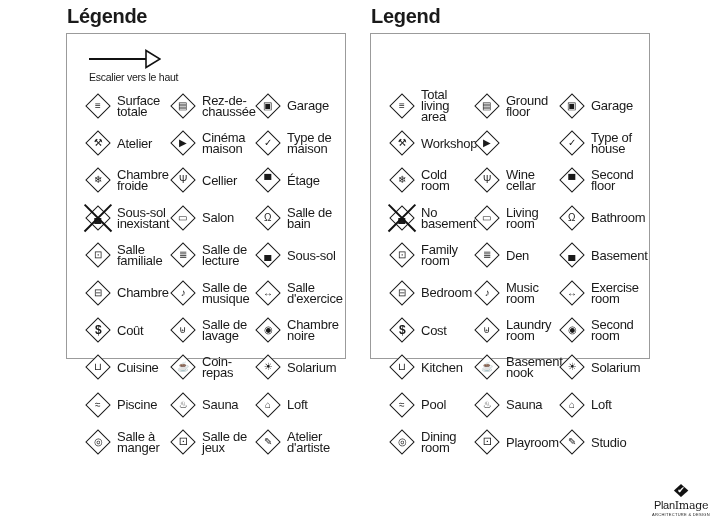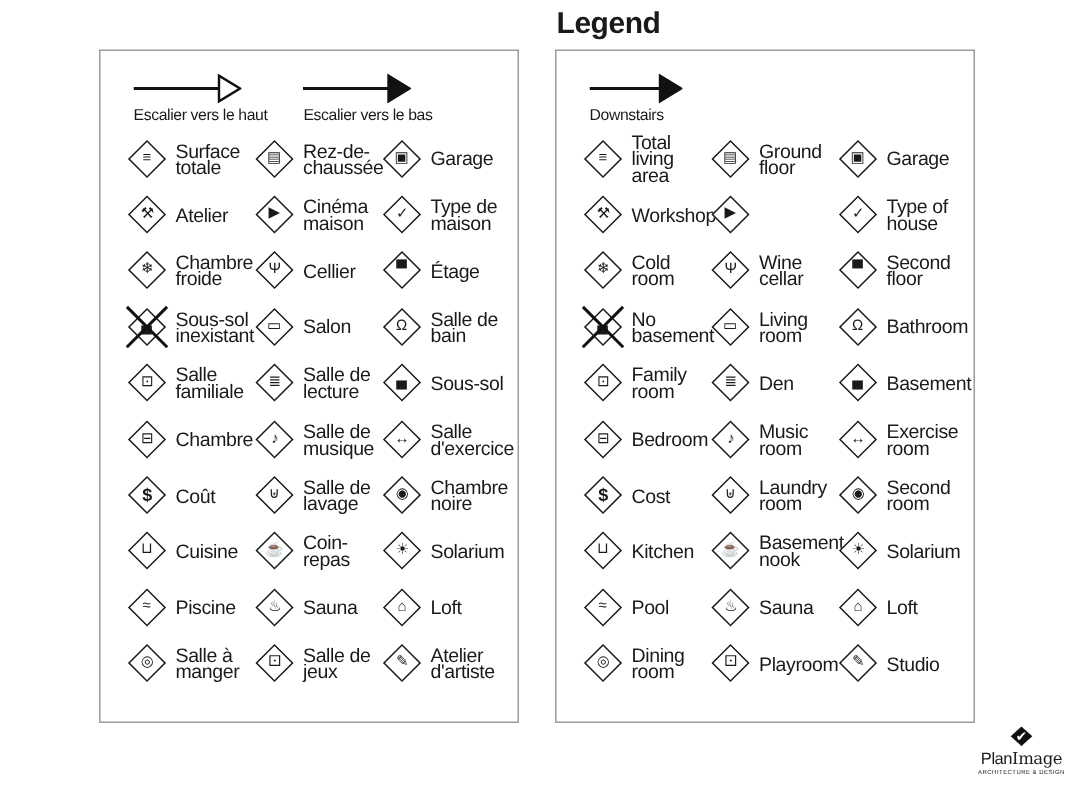--- a/index.html
+++ b/index.html
@@ -7,21 +7,21 @@
     width:720px;height:523px;position:relative;overflow:hidden;
     background:#ffffff;color:#1a1a1a;
     font-family:"Liberation Sans", sans-serif;
     -webkit-font-smoothing:antialiased;
   }
   .panel{position:absolute;top:0;width:281px;height:480px}
   .panel-fr{left:66px}
   .panel-en{left:370px}
   .title{margin:3px 0 0 1px;font-size:20px;font-weight:bold;letter-spacing:-0.3px;line-height:26px}
   .box{
-    position:absolute;top:33px;left:0;width:280px;height:449px;
+    position:absolute;top:33px;left:0;width:280px;height:326px;
     border:1.5px solid #9b9b9b;box-sizing:border-box;background:#fff;
   }
   .arrows{display:flex;padding:15px 0 0 22px;height:34px}
   .arrow-group{margin-right:24px}
   .panel-en .arrow-group{margin-right:13px}
   .arrow-group svg{display:block}
   .arr-label{font-size:10.5px;margin-top:2px;white-space:nowrap;letter-spacing:-0.25px;line-height:12px}
   .grid{
     display:grid;grid-template-columns:85px 85px 90px;grid-auto-rows:37.4px;
     padding-left:17px;margin-top:4px;
@@ -47,36 +47,30 @@
   .lp{font-weight:normal;letter-spacing:-0.3px}
   .li{font-family:"DejaVu Serif",serif;letter-spacing:-0.3px}
   .logo-tag{font-size:4px;letter-spacing:0.3px;color:#222;margin-top:1px;white-space:nowrap}
 </style>
 </head>
 <body>
 
 <main>
 
   <section class="panel panel-fr">
+    <h1 class="title">Légende</h1>
     <div class="box">
       <div class="arrows">
         <div class="arrow-group">
           <svg width="72" height="20" viewBox="0 0 72 20">
             <line x1="0" y1="10" x2="57" y2="10" stroke="#111" stroke-width="2"></line>
             <polygon points="57,1.5 57,18.5 71,10" fill="#ffffff" stroke="#111" stroke-width="1.6"></polygon>
           </svg>
           <div class="arr-label">Escalier vers le haut</div>
         </div>
-        <div class="arrow-group">
-          <svg width="72" height="20" viewBox="0 0 72 20">
-            <line x1="0" y1="10" x2="57" y2="10" stroke="#111" stroke-width="2"></line>
-            <polygon points="57,1.5 57,18.5 71,10" fill="#111" stroke="#111" stroke-width="1.6"></polygon>
-          </svg>
-          <div class="arr-label">Escalier vers le bas</div>
-        </div>
       </div>
       <div class="grid">
         <div class="cell">
           <span class="ic">
               <i class="dia">
                 <b class="g">≡</b>
               </i>
             </span>
           <span class="lb">Surface totale</span>
         </div>
@@ -315,27 +309,20 @@
           <span class="lb">Atelier d'artiste</span>
         </div>
       </div>
     </div>
   </section>
 
   <section class="panel panel-en">
     <h1 class="title">Legend</h1>
     <div class="box">
       <div class="arrows">
-        <div class="arrow-group">
-          <svg width="62" height="20" viewBox="0 0 62 20">
-            <line x1="0" y1="10" x2="47" y2="10" stroke="#111" stroke-width="2"></line>
-            <polygon points="47,1.5 47,18.5 61,10" fill="#111" stroke="#111" stroke-width="1.6"></polygon>
-          </svg>
-          <div class="arr-label">Downstairs</div>
-        </div>
       </div>
       <div class="grid">
         <div class="cell">
           <span class="ic">
               <i class="dia">
                 <b class="g">≡</b>
               </i>
             </span>
           <span class="lb">Total living area</span>
         </div>

